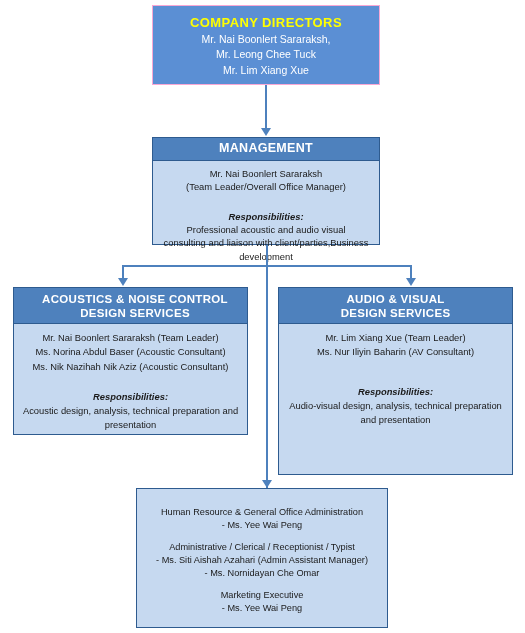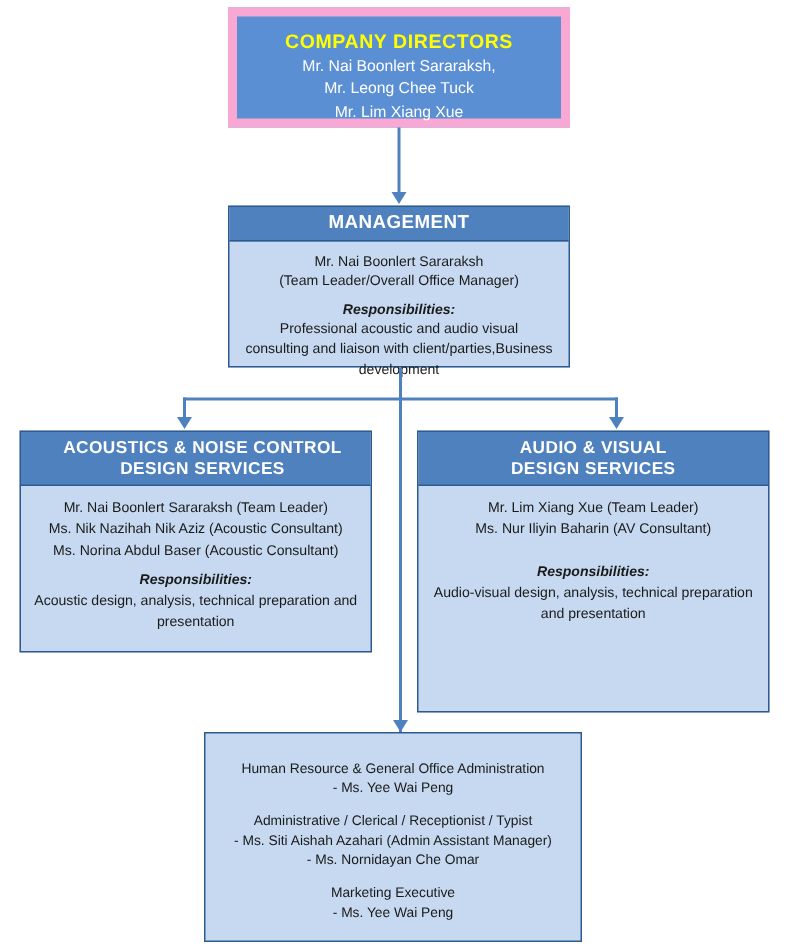--- a/index.html
+++ b/index.html
@@ -43,34 +43,34 @@
     color: #1a1a1a;
     text-align: center;
     padding: 6px 4px 5px 4px;
     line-height: 1.42;
   }
   .node-body .line { display: block; }
   .node-body .resp-label {
     display: block;
     font-weight: bold;
     font-style: italic;
-    margin-top: 5px;
+    margin-top: 16px;
   }
   .spacer { display: block; height: 9px; }
 
   
   #directors {
     position: absolute;
     left: 152px;
     top: 5px;
     width: 228px;
     height: 80px;
     box-sizing: border-box;
     background: #5B8FD4;
-    border: 6px solid #f9a8d4;
+    border: 1px solid #f9a8d4;
     padding-top: 9px;
     text-align: center;
     color: #FFFFFF;
   }
   #directors .dir-title {
     display: block;
     color: #FFFF00;
     font-weight: bold;
     font-size: 13px;
     letter-spacing: .4px;
@@ -153,22 +153,22 @@
   <div class="arrow-head" style="left:406px; top:278px;"></div>
   <div class="arrow-head" style="left:262px; top:480px;"></div>
 
   <div class="node" id="acoustics">
     <div class="node-head">
       <span>ACOUSTICS &amp; NOISE CONTROL</span><br>
       <span>DESIGN SERVICES</span>
     </div>
     <div class="node-body">
       <span class="line">Mr. Nai Boonlert Sararaksh (Team Leader)</span>
+      <span class="line">Ms. Norina Abdul Baser (Acoustic Consultant)</span>
       <span class="line">Ms. Nik Nazihah Nik Aziz (Acoustic Consultant)</span>
-      <span class="line">Ms. Norina Abdul Baser (Acoustic Consultant)</span>
       <span class="resp-label">Responsibilities:</span>
       <span class="line">Acoustic design, analysis, technical preparation and</span>
       <span class="line">presentation</span>
     </div>
   </div>
 
   <div class="node" id="audiovisual">
     <div class="node-head">
       <span>AUDIO &amp; VISUAL</span><br>
       <span>DESIGN SERVICES</span>

